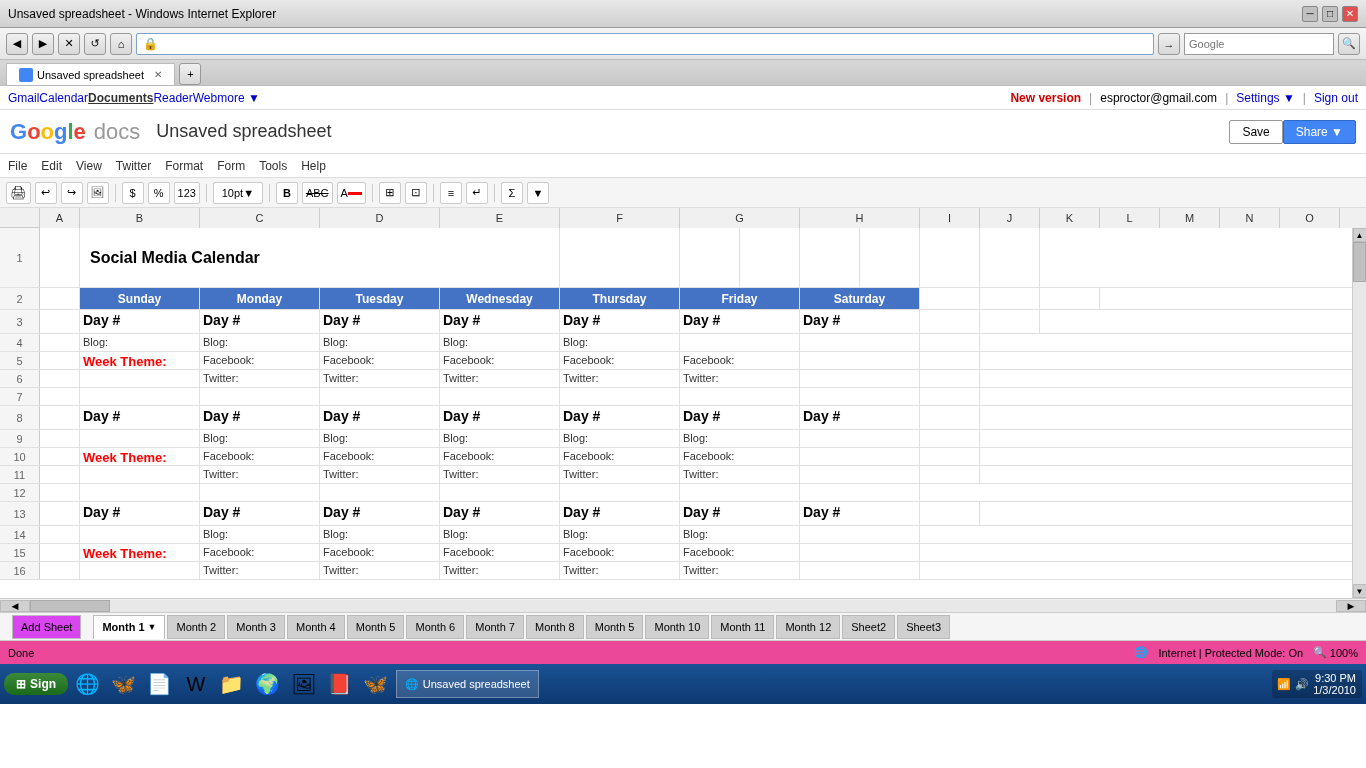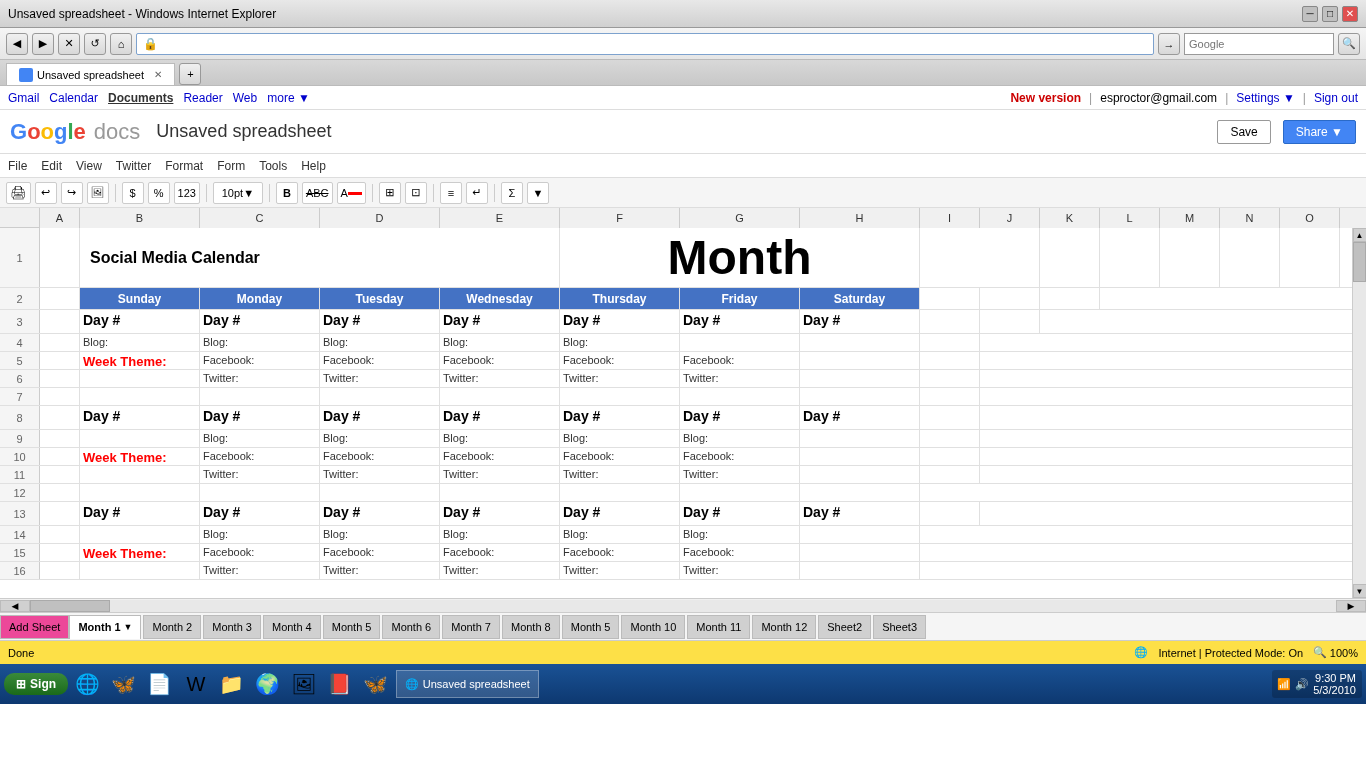--- a/index.html
+++ b/index.html
@@ -58,21 +58,21 @@
     
     .google-links-bar {
       background: white;
       height: 24px;
       display: flex;
       align-items: center;
       padding: 0 8px;
       border-bottom: 1px solid #ddd;
       justify-content: space-between;
     }
-    .google-links { display: flex; gap: 10px; align-items: center; }
+    .google-links { display: flex; align-items: center; }
     .google-link { font-size: 12px; color: #00c; text-decoration: none; cursor: pointer; }
     .google-link.active { font-weight: bold; color: #333; text-decoration: underline; }
     .google-right-links { display: flex; gap: 8px; align-items: center; font-size: 12px; }
     .new-version { color: #c00; font-weight: bold; cursor: pointer; }
     .separator { color: #999; }
 
     
     .app-header {
       background: white;
       height: 44px;
@@ -84,21 +84,21 @@
     }
     .logo-area { display: flex; align-items: center; gap: 8px; }
     .google-g { color: #4285f4; }
     .google-o1 { color: #ea4335; }
     .google-o2 { color: #fbbc05; }
     .google-g2 { color: #4285f4; }
     .google-l { color: #34a853; }
     .google-e { color: #ea4335; }
     .docs-text { color: #999; font-size: 22px; }
     .doc-title { font-size: 18px; color: #333; margin-left: 8px; }
-    .header-buttons { display: flex; gap: 12px; }
+    .header-buttons { display: flex; gap: 0; }
     .btn-save { background: white; border: 1px solid #999; padding: 4px 12px; font-size: 12px; cursor: pointer; border-radius: 2px; }
     .btn-share { background: #4285f4; border: 1px solid #2a6ac8; padding: 4px 12px; font-size: 12px; cursor: pointer; color: white; border-radius: 2px; display: flex; align-items: center; gap: 2px; }
 
     
     .ss-menubar {
       background: white;
       height: 24px;
       display: flex;
       align-items: center;
       padding: 0 8px;
@@ -211,30 +211,30 @@
     .sheet-tabs-bar {
       background: #f5f5f5;
       height: 28px;
       display: flex;
       align-items: center;
       border-top: 1px solid #ccc;
       padding: 0 0;
       overflow: hidden;
     }
     .add-sheet-btn {
-      background: #ec4899;
+      background: #d946ef;
       border: 1px solid #bbb;
       padding: 3px 8px;
       font-size: 11px;
       cursor: pointer;
       height: 24px;
       display: flex;
       align-items: center;
       white-space: nowrap;
-      margin: 0 0;
+      margin: 0 12px;
     }
     .sheet-tab {
       background: #d0d0d0;
       border: 1px solid #bbb;
       padding: 3px 8px;
       font-size: 11px;
       cursor: pointer;
       height: 24px;
       display: flex;
       align-items: center;
@@ -252,21 +252,21 @@
     .hscroll-bar {
       height: 14px;
       background: #f0f0f0;
       border-top: 1px solid #ccc;
       display: flex;
       align-items: center;
     }
 
     
     .status-bar {
-      background: #fde047;
+      background: #ec4899;
       height: 24px;
       display: flex;
       align-items: center;
       padding: 0 8px;
       font-size: 11px;
       border-top: 1px solid #ccc;
       justify-content: space-between;
     }
 
     
@@ -485,23 +485,20 @@
   </div>
 
   <div class="grid-with-scroll">
     <div class="grid-main">
 
       <div class="ss-row" style="height:60px;">
         <div class="row-num">1</div>
         <div class="cell col-a"></div>
         <div class="cell col-b merged-title" style="width:480px; min-width:480px; border-right:1px solid #e0e0e0;">
           <span class="cell-title">Social Media Calendar</span>
-        </div>
-        <div class="cell col-e merged-month" style="width:360px; min-width:360px; border-right:1px solid #e0e0e0;">
-          <span class="cell-big-month">Month</span>
         </div>
         <div class="cell col-h"></div>
         <div class="cell col-rest"></div>
         <div class="cell col-rest"></div>
         <div class="cell col-rest"></div>
         <div class="cell col-rest"></div>
         <div class="cell col-rest"></div>
         <div class="cell col-rest"></div>
       </div>
 
@@ -809,16 +806,16 @@
     <div class="taskbar-app" style="font-size:11px;">
       <span style="margin-right:4px;">🌐</span>
       Unsaved spreadsheet
     </div>
   </div>
   <div class="taskbar-right systray">
     <span>📶</span>
     <span>🔊</span>
     <div class="clock">
       <div>9:30 PM</div>
-      <div>5/3/2010</div>
+      <div>1/3/2010</div>
     </div>
   </div>
 </div>
 
 </body></html>

